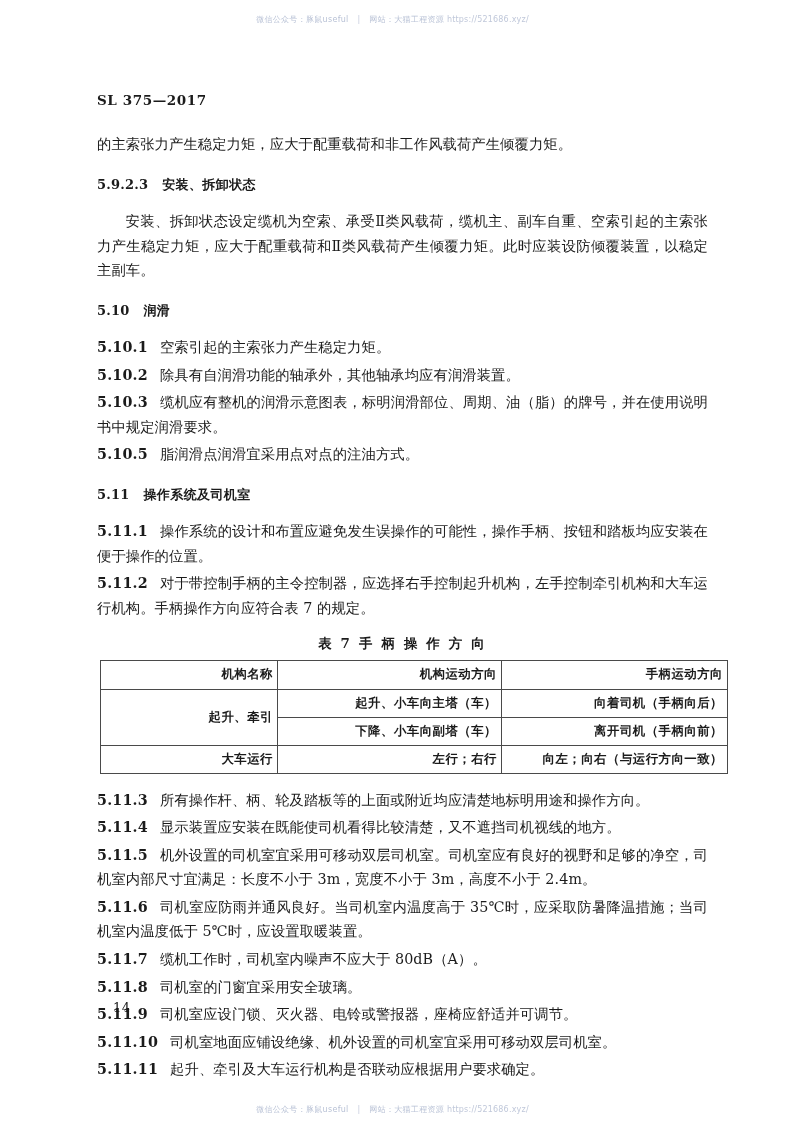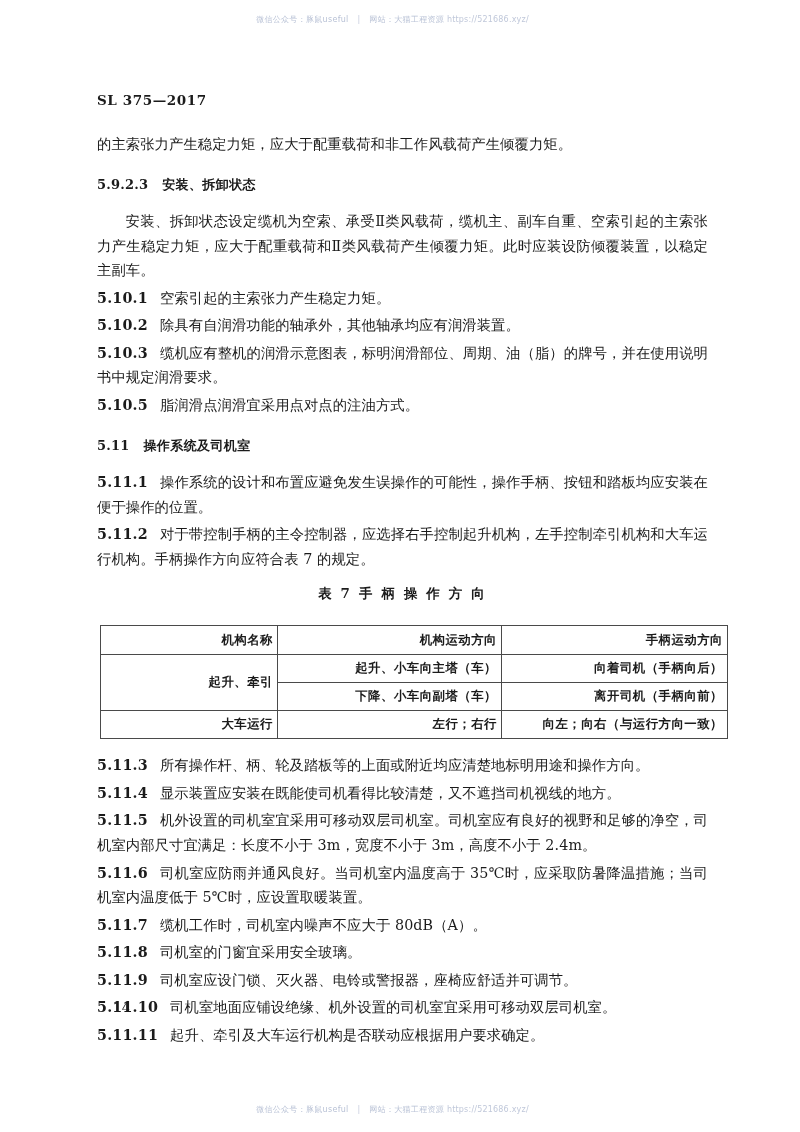--- a/index.html
+++ b/index.html
@@ -86,21 +86,21 @@
   }
   .heading .h-gap { display: inline-block; width: 14px; }
 
   
   .table-wrap { margin: 14px 0 14px 0; }
   .table-caption {
     text-align: center;
     font-weight: bold;
     font-size: 13.4px;
     letter-spacing: 2.2px;
-    margin-bottom: 22px;
+    margin-bottom: 7px;
   }
   table.t7 {
     border-collapse: collapse;
     width: 600px;
     margin-left: 3px;
     table-layout: fixed;
     font-size: 12.4px;
   }
   table.t7 td {
     border: 1px solid #4a4a4a;
@@ -148,20 +148,23 @@
     </p>
 
     <div class="heading">
       <span class="num">5.9.2.3</span><span class="h-gap"></span><span>安装、拆卸状态</span>
     </div>
 
     <p class="para indent">
       <span>安装、拆卸状态设定缆机为空索、承受Ⅱ类风载荷，缆机主、副车自重、空索引起的主索张力产生稳定力矩，应大于配重载荷和Ⅱ类风载荷产生倾覆力矩。此时应装设防倾覆装置，以稳定主副车。</span>
     </p>
 
+    <div class="heading">
+      <span class="num">5.10</span><span class="h-gap"></span><span>润滑</span>
+    </div>
 
     <p class="para">
       <span class="num">5.10.1</span><span class="num-gap"></span><span>空索引起的主索张力产生稳定力矩。</span>
     </p>
     <p class="para">
       <span class="num">5.10.2</span><span class="num-gap"></span><span>除具有自润滑功能的轴承外，其他轴承均应有润滑装置。</span>
     </p>
     <p class="para">
       <span class="num">5.10.3</span><span class="num-gap"></span><span>缆机应有整机的润滑示意图表，标明润滑部位、周期、油（脂）的牌号，并在使用说明书中规定润滑要求。</span>
     </p>

